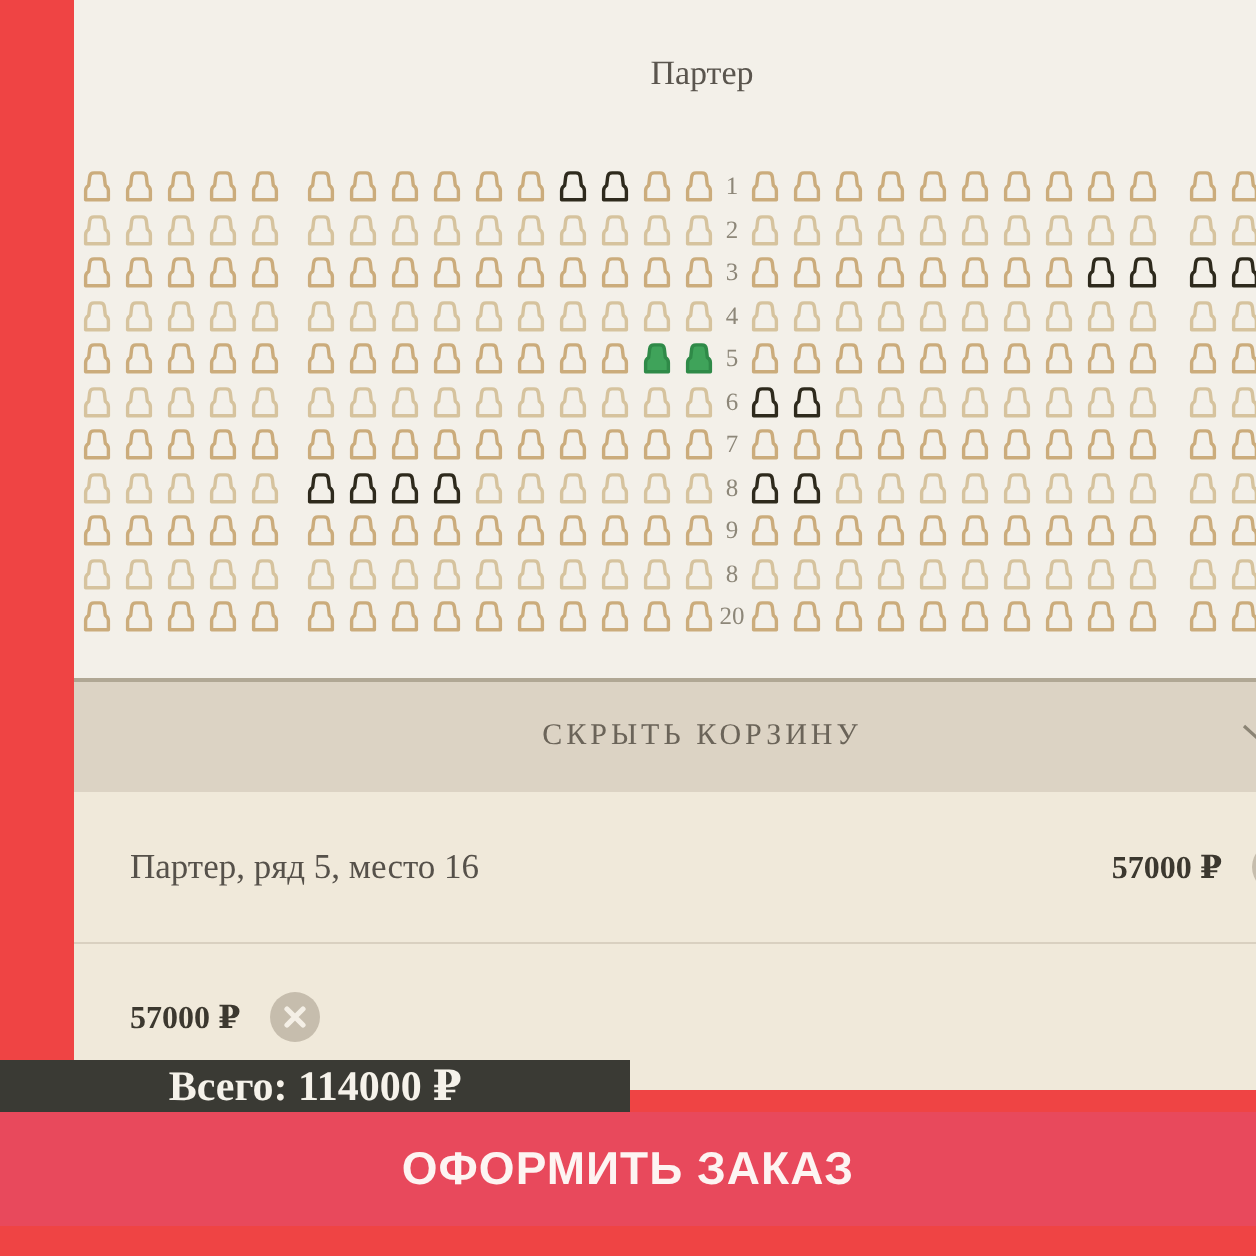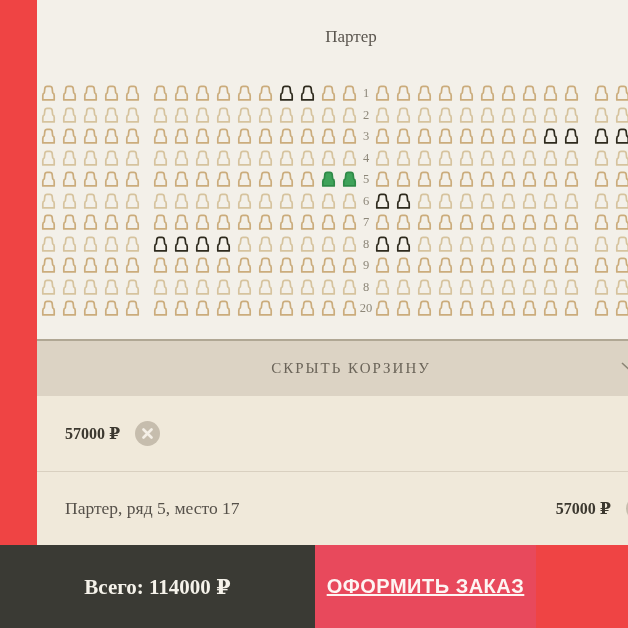--- a/index.html
+++ b/index.html
@@ -43,33 +43,33 @@
   }
   .cart-item + .cart-item{border-top:1px solid #d9d0c0;height:74px;}
   .item-label{flex:1;font-size:17.5px;color:#56514a;}
   .item-price{font-size:16px;font-weight:bold;color:#3c382f;white-space:nowrap;}
   .remove-btn{
     width:25px;height:25px;border-radius:50%;background:#c6bdad;border:none;
     margin-left:15px;display:flex;align-items:center;justify-content:center;
     cursor:pointer;padding:0;flex:0 0 auto;
   }
   
-  .bottom-bar{position:absolute;left:0;bottom:0;width:536px;height:83px;display:flex;}
+  .bottom-bar{position:absolute;left:0;bottom:15px;width:628px;height:83px;display:flex;flex-direction:column;}
   .total-box{
     width:315px;background:#3a3a34;display:flex;align-items:center;justify-content:center;
   }
   .total-text{
     color:#f5f2ea;font-size:21px;font-weight:bold;
     font-family:"Liberation Serif","DejaVu Serif",serif;
   }
   .checkout-btn{
     flex:1;background:#e8495c;border:none;cursor:pointer;
-    color:#fdf4f2;font-size:20px;font-weight:bold;letter-spacing:.5px;
+    color:#fdf4f2;font-size:23px;font-weight:bold;letter-spacing:.5px;
     font-family:"Liberation Sans","DejaVu Sans",sans-serif;
-    display:flex;align-items:center;justify-content:center;text-decoration:underline;
+    display:flex;align-items:center;justify-content:center;
   }
 </style>
 </head>
 <body>
 
 <div class="app">
 
   <div class="map-section">
     <div class="map-title">Партер</div>
     <div class="seat-grid" id="seat-grid">
@@ -1156,29 +1156,29 @@
 
   <div class="cart-header">
     <span class="cart-header-label">СКРЫТЬ КОРЗИНУ</span>
     <svg class="chevron" width="27" height="15" viewBox="0 0 27 15">
       <path d="M2 2 L13.5 12.5 L25 2" fill="none" stroke="#8b8475" stroke-width="1.6"></path>
     </svg>
   </div>
 
   <div class="cart-items">
     <div class="cart-item">
+      <span class="item-label">Партер, ряд 5, место 16</span>
       <span class="item-price">57000 ₽</span>
       <button class="remove-btn">
         <svg width="11" height="11" viewBox="0 0 11 11">
           <path d="M1.5 1.5 L9.5 9.5 M9.5 1.5 L1.5 9.5" stroke="#f4efe6" stroke-width="2.6" stroke-linecap="round"></path>
         </svg>
       </button>
     </div>
     <div class="cart-item">
-      <span class="item-label">Партер, ряд 5, место 17</span>
       <span class="item-price">57000 ₽</span>
       <button class="remove-btn">
         <svg width="11" height="11" viewBox="0 0 11 11">
           <path d="M1.5 1.5 L9.5 9.5 M9.5 1.5 L1.5 9.5" stroke="#f4efe6" stroke-width="2.6" stroke-linecap="round"></path>
         </svg>
       </button>
     </div>
   </div>
 
   <div class="bottom-bar">

